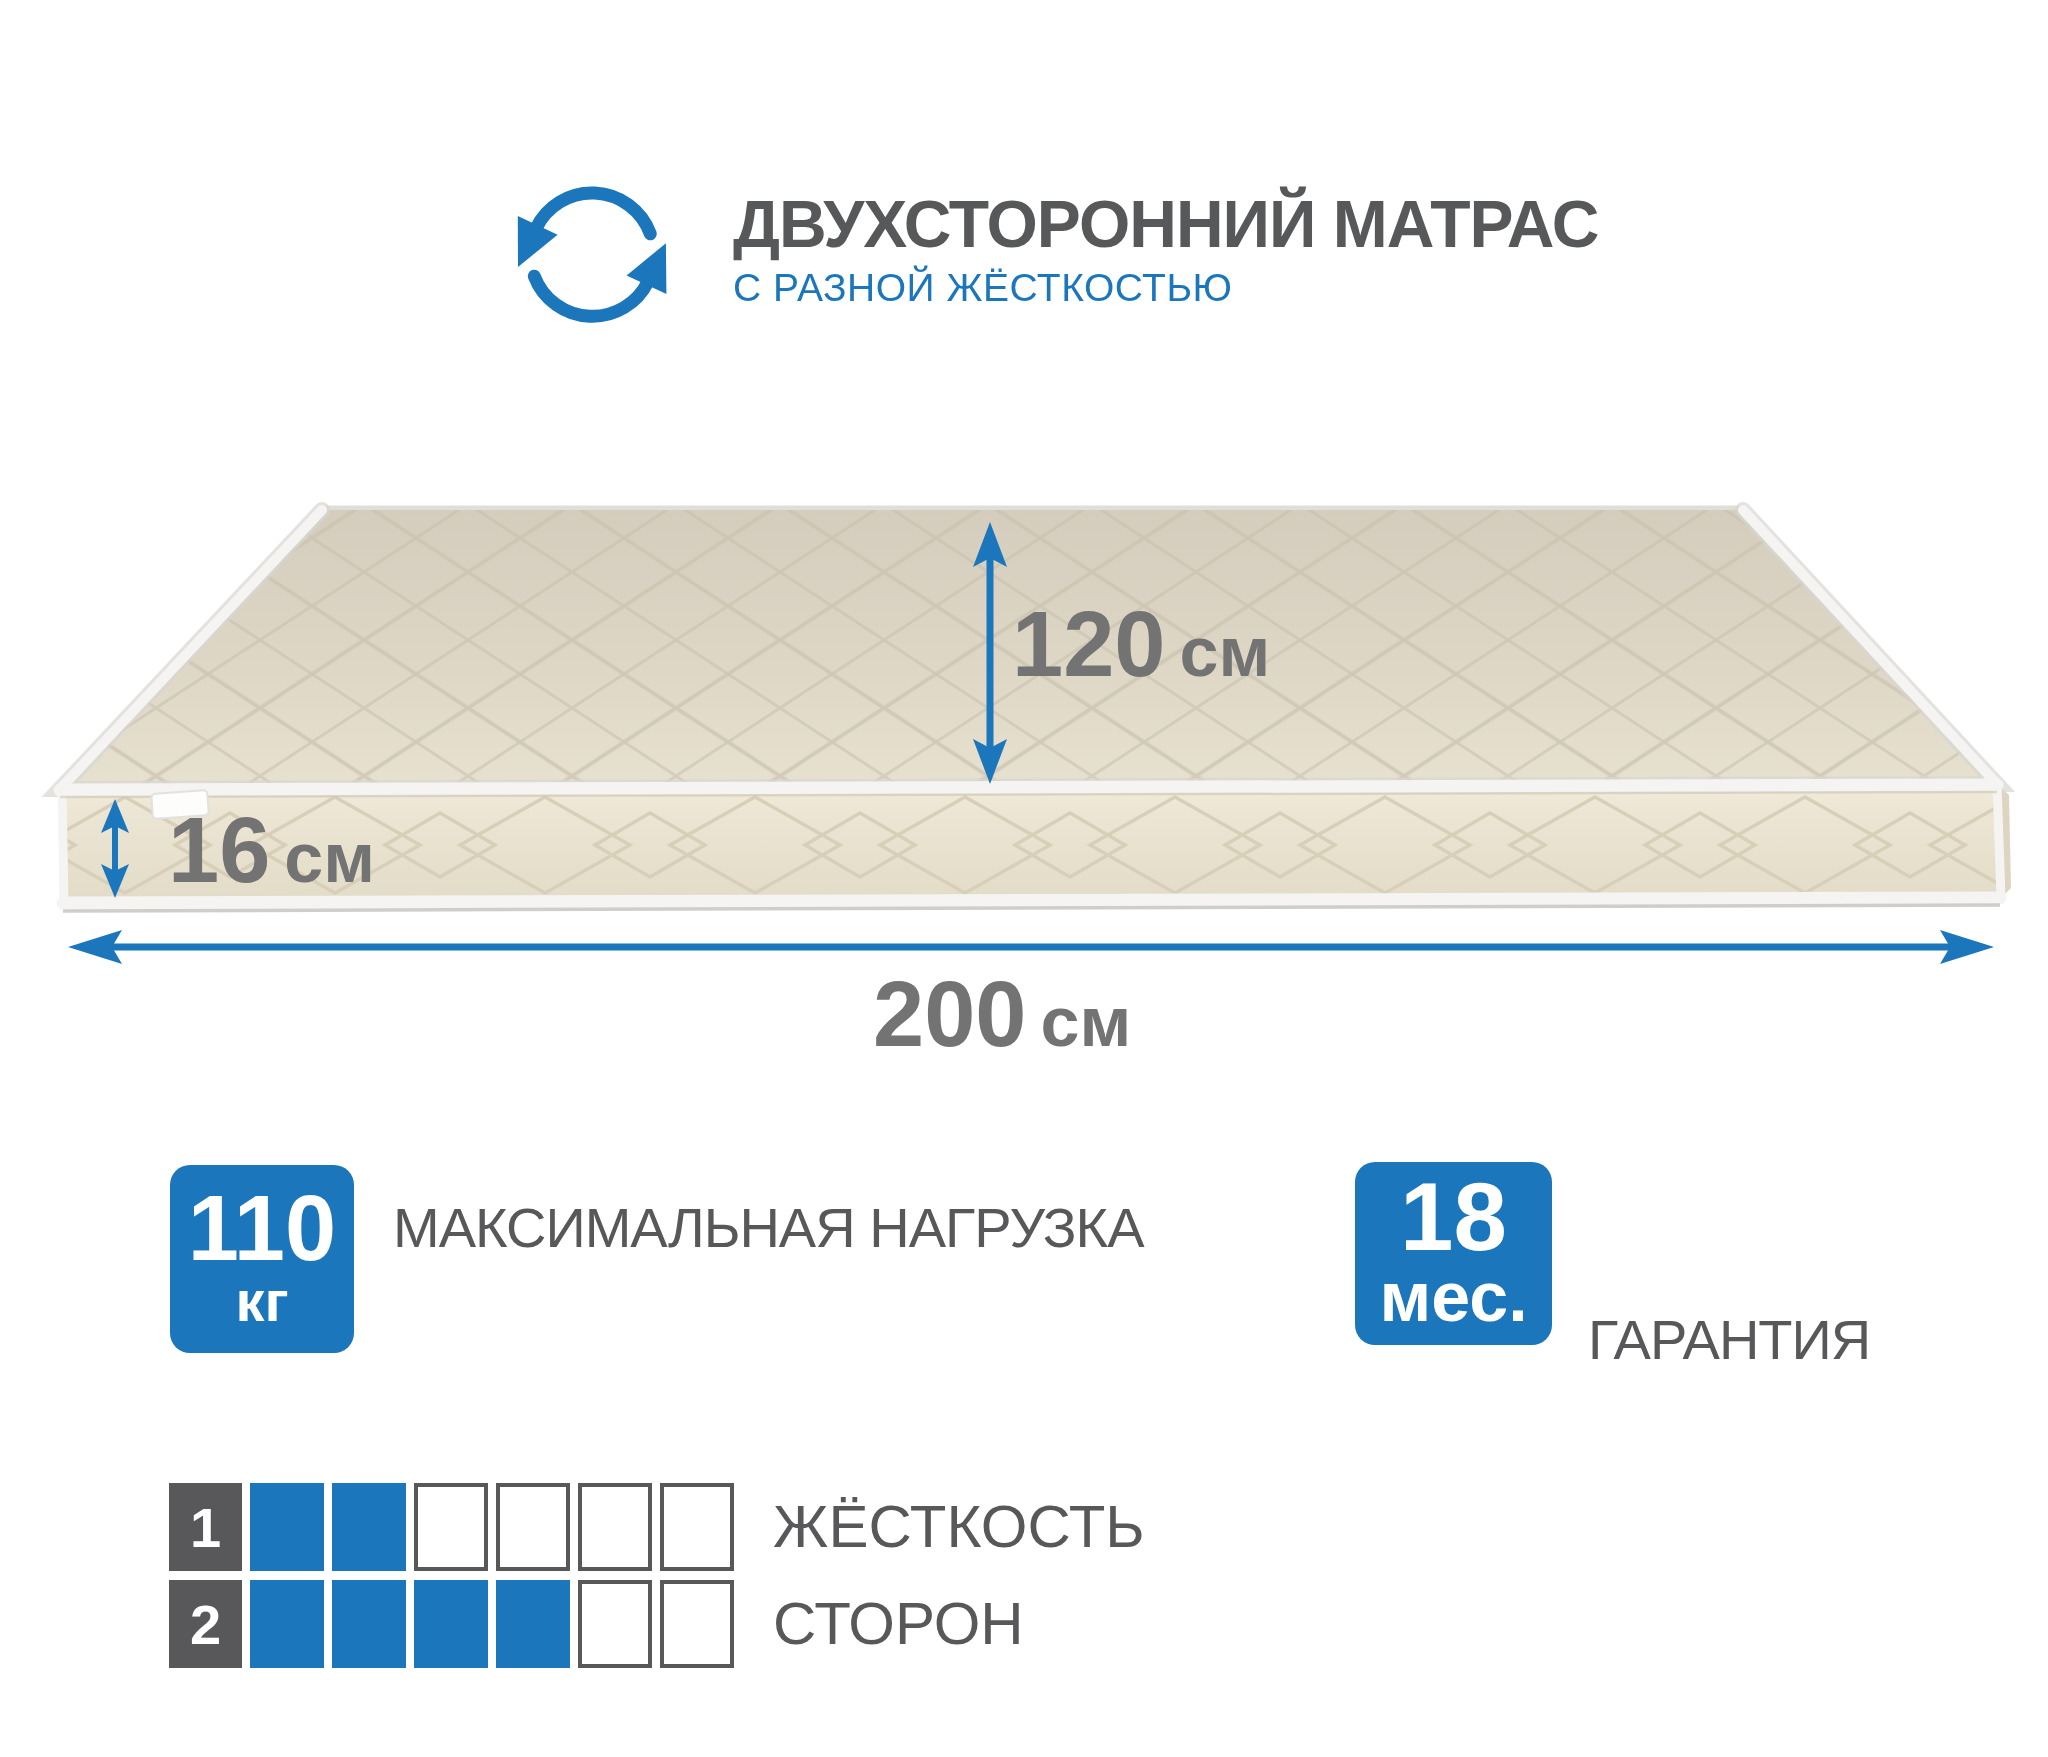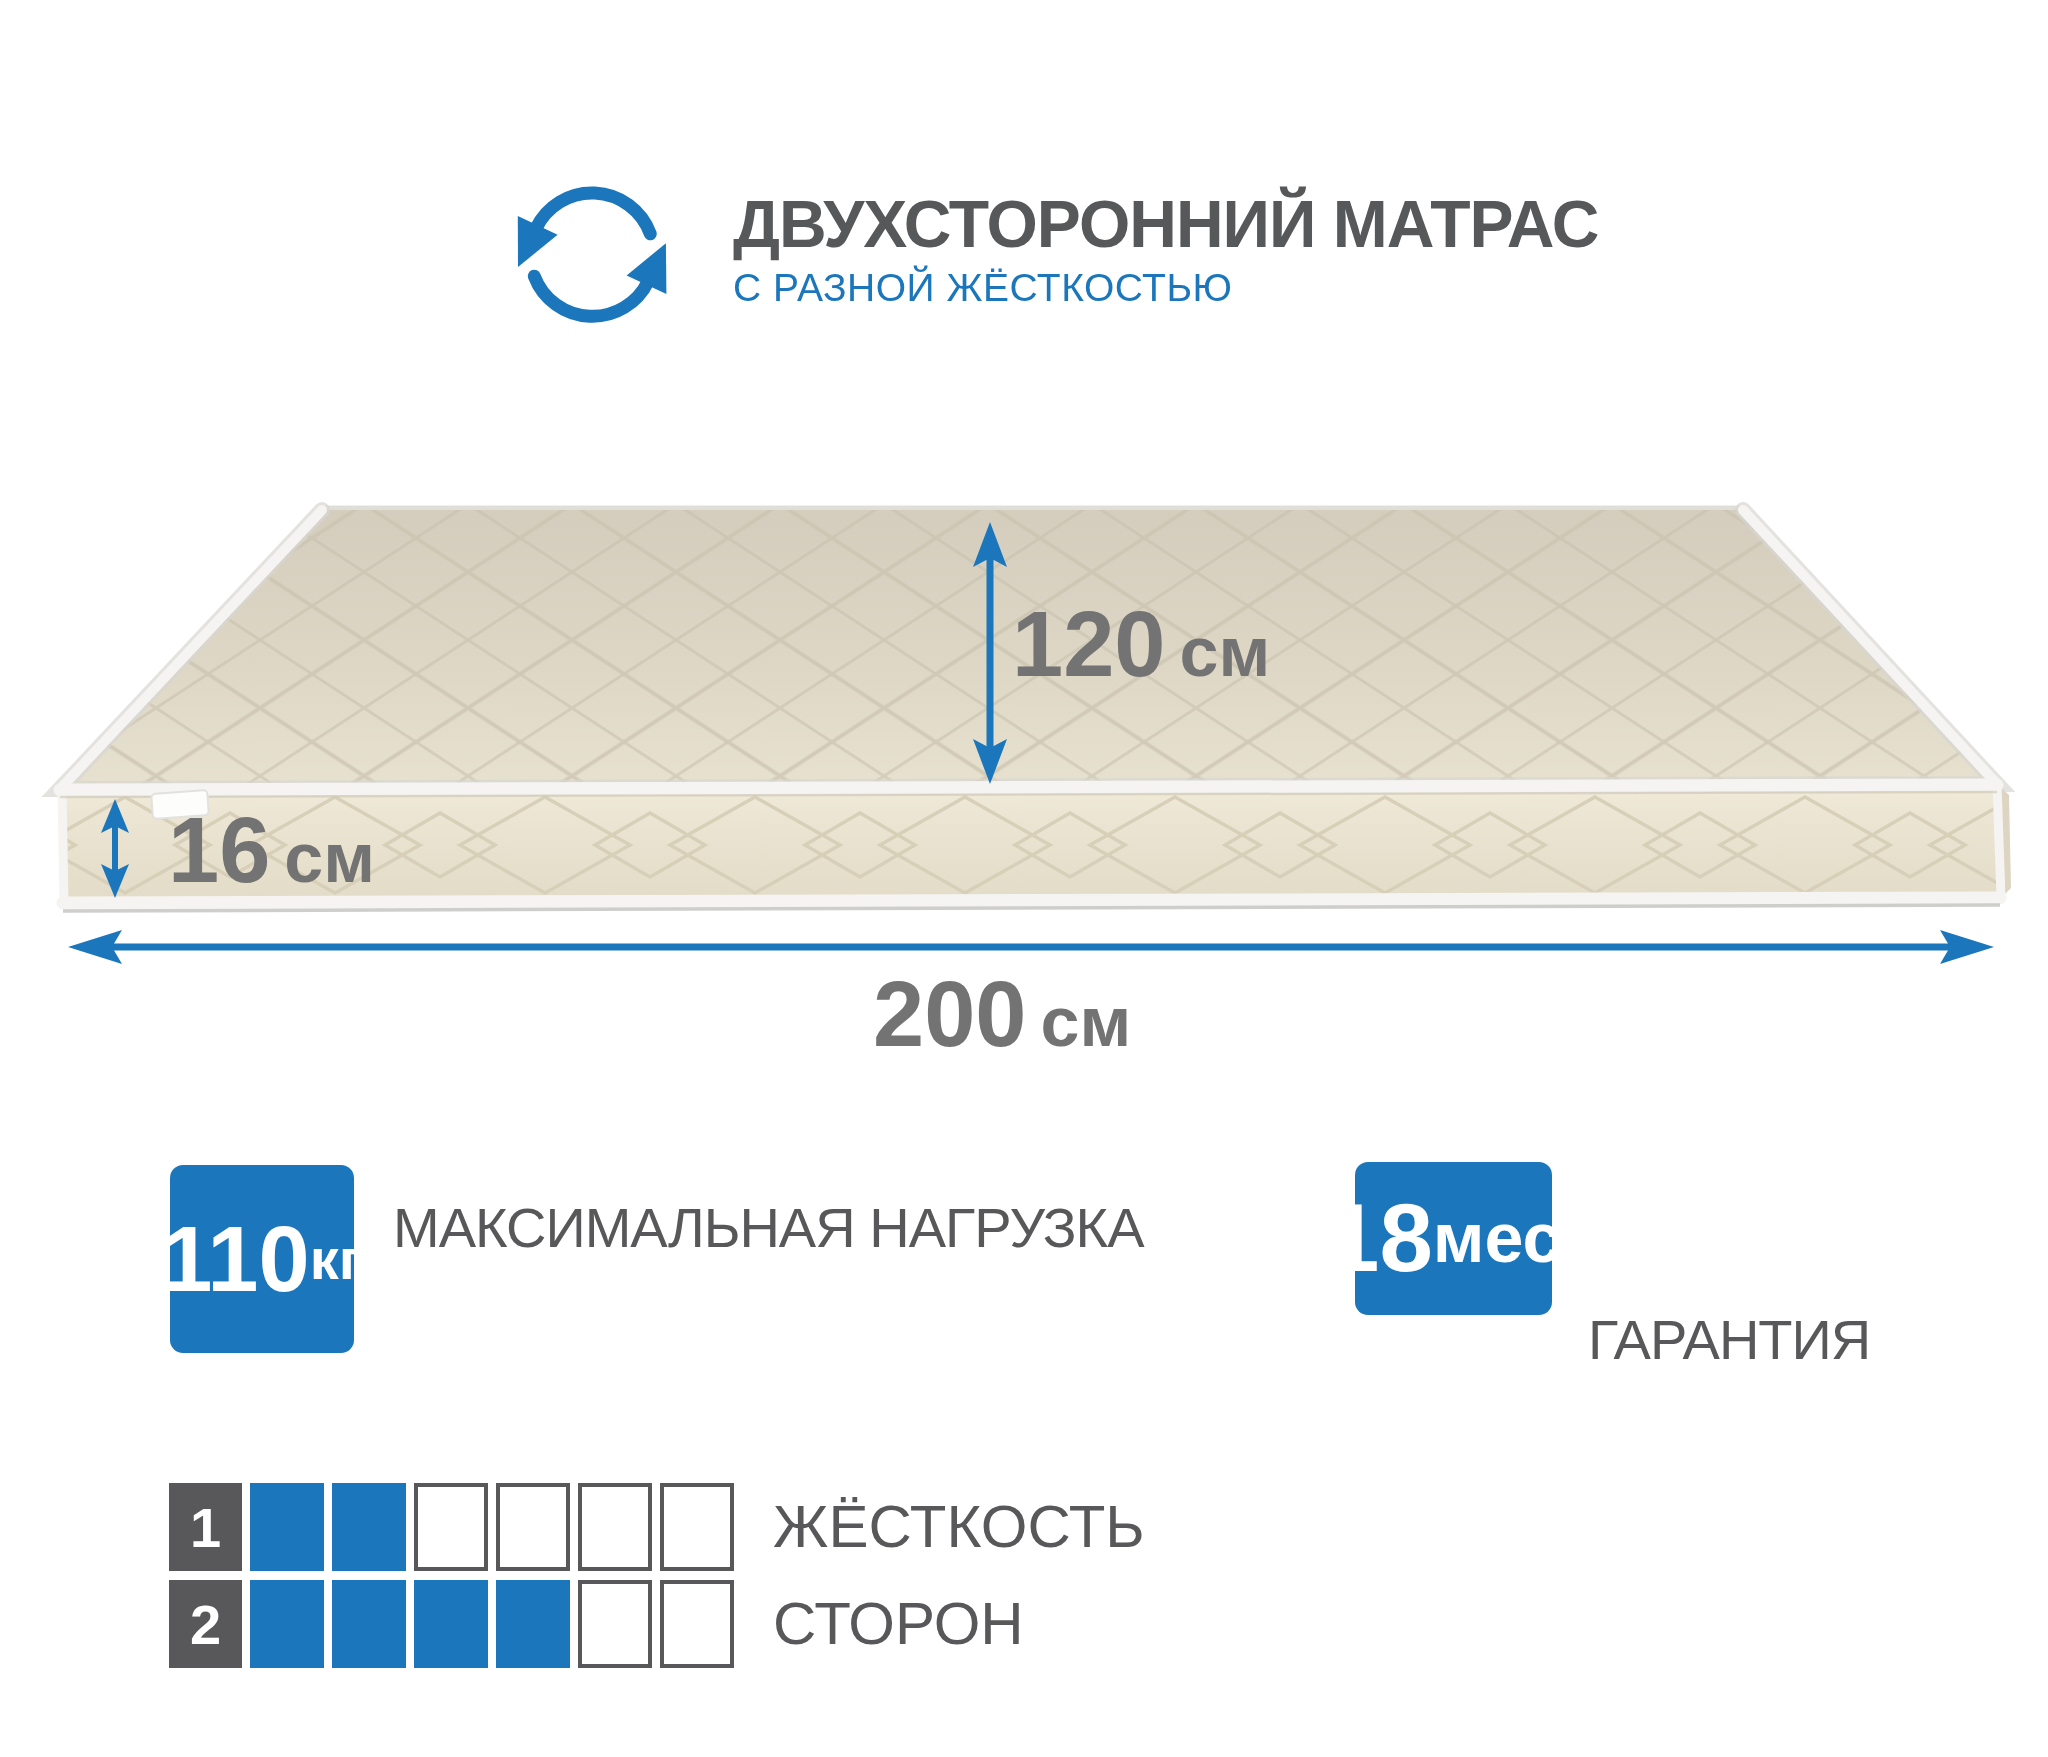--- a/index.html
+++ b/index.html
@@ -21,25 +21,25 @@
   
   .dim{color:#737373;font-weight:bold;white-space:nowrap;}
   .dim .val{font-size:92px;}
   .dim .unit{font-size:70px;margin-left:14px;}
   .dim-depth{left:1012px;top:592px;}
   .dim-height{left:168px;top:798px;}
   .dim-length{left:873px;top:962px;}
 
   
   .badge{
-    background:#1b76bc;border-radius:13px;color:#ffffff;text-align:center;
-    display:flex;flex-direction:row;justify-content:center;align-items:center;
+    background:#1b76bc;border-radius:20px;color:#ffffff;text-align:center;
+    display:flex;flex-direction:column;justify-content:center;align-items:center;
   }
   .badge-load{left:170px;top:1165px;width:184px;height:188px;}
-  .badge-warranty{left:1355px;top:1162px;width:197px;height:153px;}
+  .badge-warranty{left:1355px;top:1162px;width:197px;height:183px;}
   .badge .big{font-size:92px;font-weight:bold;line-height:.92;}
   .badge .small{font-size:58px;font-weight:bold;line-height:1.05;}
   .badge-warranty .big{font-size:96px;}
   .badge-warranty .small{font-size:70px;}
 
   .badge-label{color:#58585a;font-size:56px;letter-spacing:-1px;line-height:72px;white-space:nowrap;}
   .label-load{left:393px;top:1192px;}
   .label-warranty{left:1588px;top:1308px;line-height:64px;}
 
   

